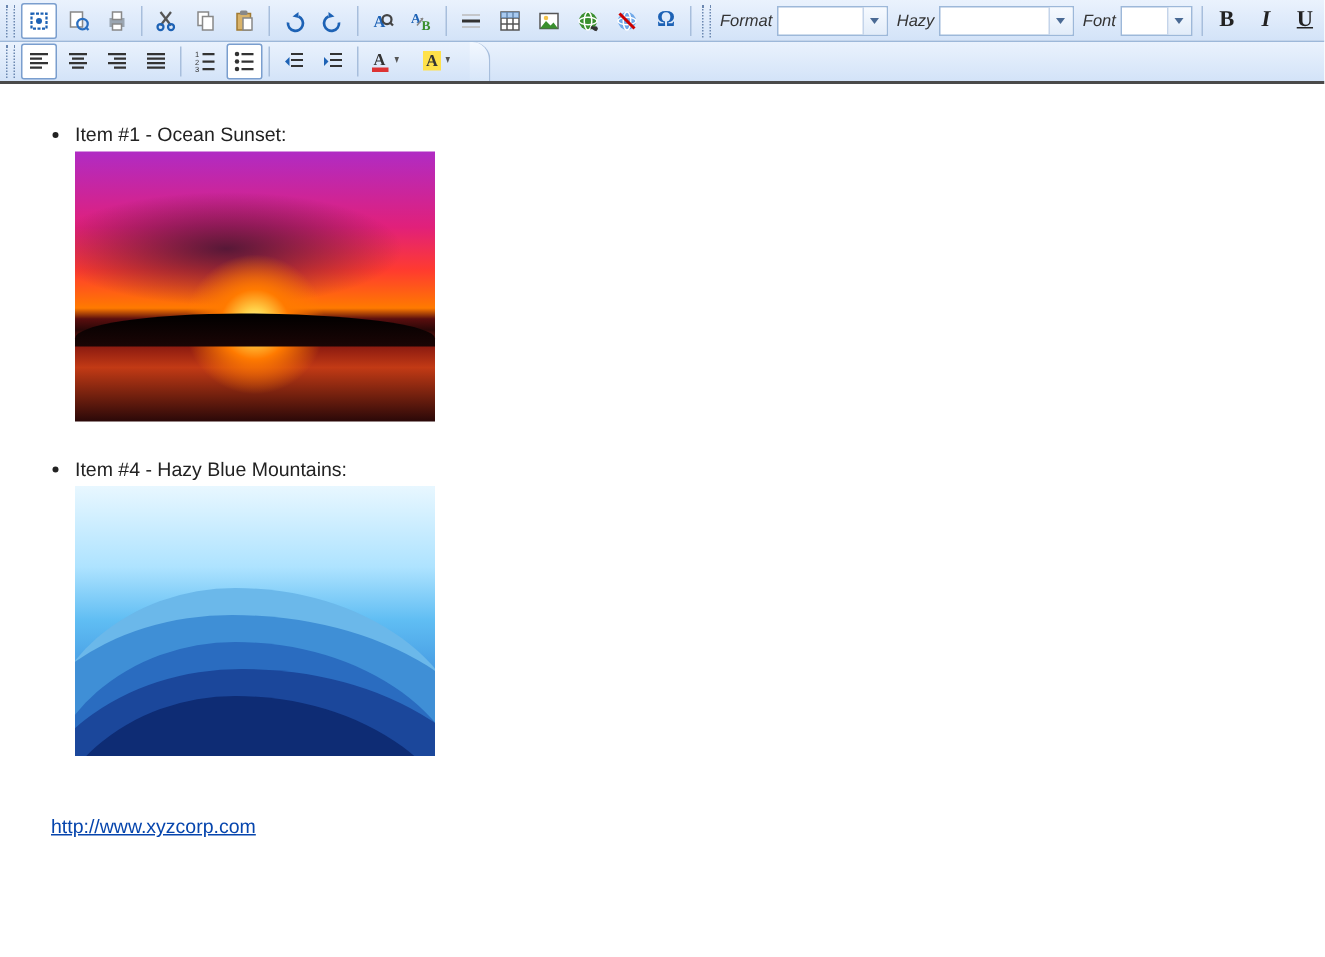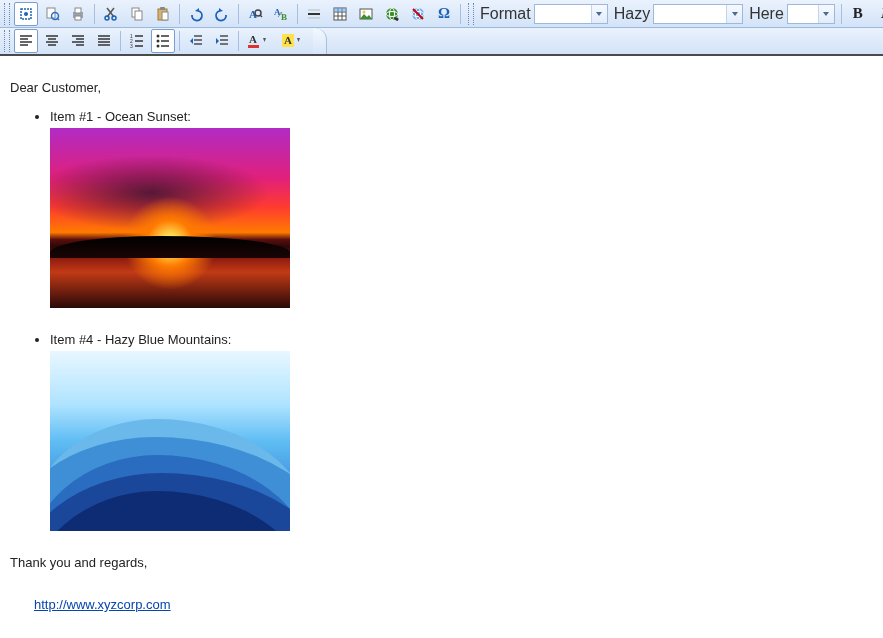--- a/index.html
+++ b/index.html
@@ -60,23 +60,24 @@
     background: linear-gradient(#f3f8ff, #d7e6f9);
     border-right: 1px solid #a7bedc;
   }
   .field {
     display: flex;
     align-items: center;
     margin: 0 3px;
     flex: none;
   }
   .field label {
-    font-size: 16px;
+    font-size: 11px;
     color: #333;
     margin-right: 3px;
+    font-style: italic;
   }
   .combo {
     background: #fff;
     border: 1px solid #9db8d9;
     height: 20px;
     display: flex;
     align-items: center;
     position: relative;
   }
   .combo .val {
@@ -277,21 +278,21 @@
       <div style="flex:1"></div>
       <div class="arrow">
           <svg width="8" height="8" viewBox="0 0 8 8">
             <path d="M1 2 L4 6 L7 2 Z" fill="#4a6a94"></path>
           </svg>
         </div>
     </div>
   </div>
 
   <div class="field">
-    <label>Here</label>
+    <label>Font</label>
     <div class="combo" style="width:48px">
       <span class="val"></span>
       <div style="flex:1"></div>
       <div class="arrow">
           <svg width="8" height="8" viewBox="0 0 8 8">
             <path d="M1 2 L4 6 L7 2 Z" fill="#4a6a94"></path>
           </svg>
         </div>
     </div>
   </div>
@@ -404,35 +405,33 @@
         <rect x="1" y="1" width="12" height="13" fill="#ffe14a"></rect>
         <text x="3" y="11" font-size="11" font-family="Times New Roman" font-weight="bold" fill="#333">A</text>
         <path d="M16 5 L19 5 L17.5 9 Z" fill="#555"></path>
       </svg>
   </div>
 
   <div class="row2-tail"></div>
 </div>
 
 <div class="content">
-  <p>Dear Customer,</p>
   <ul class="order">
     <li>
       <span>Item #1 - Ocean Sunset:</span>
       <div class="img-box sunset"></div>
     </li>
     <li>
       <span>Item #4 - Hazy Blue Mountains:</span>
       <div class="img-box mountains">
         <div class="ridge" style="color:#6bb8ea;top:38%;height:70%"></div>
         <div class="ridge" style="color:#3f8fd6;top:48%;height:70%;left:-20%;width:140%"></div>
         <div class="ridge" style="color:#2a6cc0;top:58%;height:70%"></div>
         <div class="ridge" style="color:#1b479b;top:68%;height:70%;left:-15%;width:135%"></div>
         <div class="ridge" style="color:#0e2c74;top:78%;height:70%"></div>
       </div>
     </li>
   </ul>
-  <p>Thank you and regards,</p>
   <div>
     <br>
     <a href="#" class="link">http://www.xyzcorp.com</a>
   </div>
 </div>
 
 </body></html>

